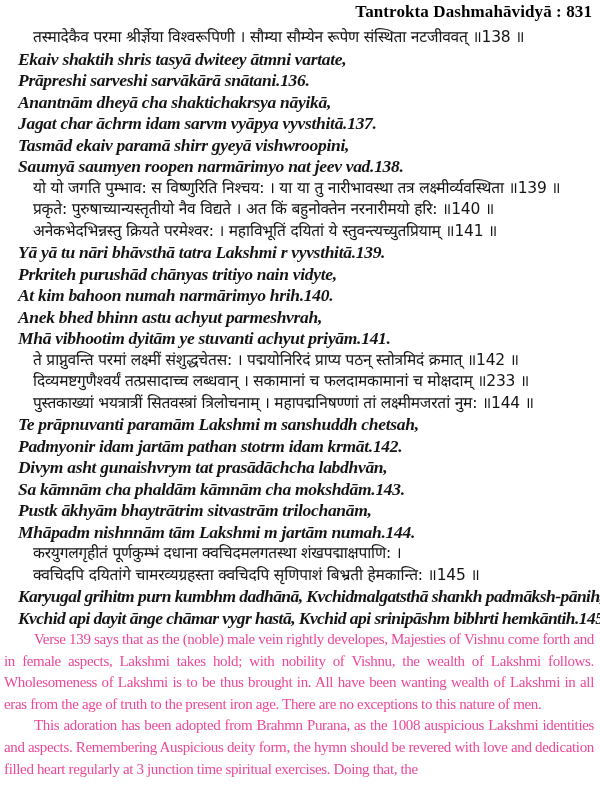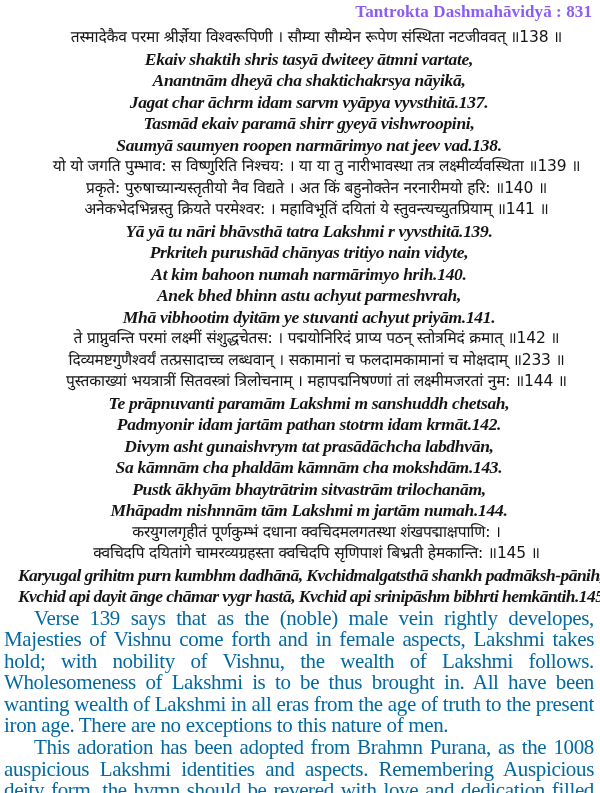--- a/index.html
+++ b/index.html
@@ -22,35 +22,34 @@
       height: 793px;
     }
     .running-header {
       position: absolute;
       top: 2px;
       right: 8px;
       font-family: "Liberation Serif", "DejaVu Serif", serif;
       font-weight: bold;
       font-size: 17px;
       letter-spacing: 0.1px;
-      color: #8b5cf6;
+      color: #000000;
       white-space: nowrap;
     }
     .content {
       position: absolute;
       left: 0;
       top: 27px;
       width: 600px;
     }
     .line {
       height: 21.5px;
       line-height: 21.5px;
       white-space: nowrap;
       overflow: visible;
-      text-align: center;
     }
     .deva {
       padding-left: 33px;
       font-family: "DejaVu Sans", "Liberation Sans", sans-serif;
       font-size: 15.5px;
       font-weight: 500;
       color: #141414;
       letter-spacing: -0.2px;
     }
     .translit {
@@ -60,22 +59,22 @@
       font-weight: bold;
       font-size: 17.5px;
       color: #151515;
       letter-spacing: -0.3px;
     }
     .translit.wide {
       letter-spacing: -0.55px;
     }
     .body-text {
       font-family: "Liberation Serif", "DejaVu Serif", serif;
-      font-size: 21px;
-      color: #0369a1;
+      font-size: 15px;
+      color: #ec4899;
       line-height: 21.6px;
       text-align: justify;
       text-align-last: left;
       padding-left: 4px;
       padding-right: 6px;
       letter-spacing: -0.35px;
       margin: 0;
     }
     .body-text .indent {
       display: inline-block;
@@ -89,20 +88,21 @@
 <body>
 
 <div class="page">
 
   <div class="running-header">Tantrokta Dashmahāvidyā : 831</div>
 
   <div class="content">
 
     <div class="line deva">तस्मादेकैव परमा श्रीर्ज्ञेया विश्वरूपिणी । सौम्या सौम्येन रूपेण संस्थिता नटजीववत् ॥138 ॥</div>
     <div class="line translit">Ekaiv shaktih shris tasyā dwiteey ātmni vartate,</div>
+    <div class="line translit">Prāpreshi sarveshi sarvākārā snātani.136.</div>
     <div class="line translit">Anantnām dheyā cha shaktichakrsya nāyikā,</div>
     <div class="line translit">Jagat char āchrm idam sarvm vyāpya vyvsthitā.137.</div>
     <div class="line translit">Tasmād ekaiv paramā shirr gyeyā vishwroopini,</div>
     <div class="line translit">Saumyā saumyen roopen narmārimyo nat jeev vad.138.</div>
 
     <div class="line deva">यो यो जगति पुम्भाव: स विष्णुरिति निश्चय: । या या तु नारीभावस्था तत्र लक्ष्मीर्व्यवस्थिता ॥139 ॥</div>
     <div class="line deva">प्रकृते: पुरुषाच्यान्यस्तृतीयो नैव विद्यते । अत किं बहुनोक्तेन नरनारीमयो हरि: ॥140 ॥</div>
     <div class="line deva">अनेकभेदभिन्नस्तु क्रियते परमेश्वर: । महाविभूतिं दयितां ये स्तुवन्त्यच्युतप्रियाम् ॥141 ॥</div>
 
     <div class="line translit">Yā yā tu nāri bhāvsthā tatra Lakshmi r vyvsthitā.139.</div>

